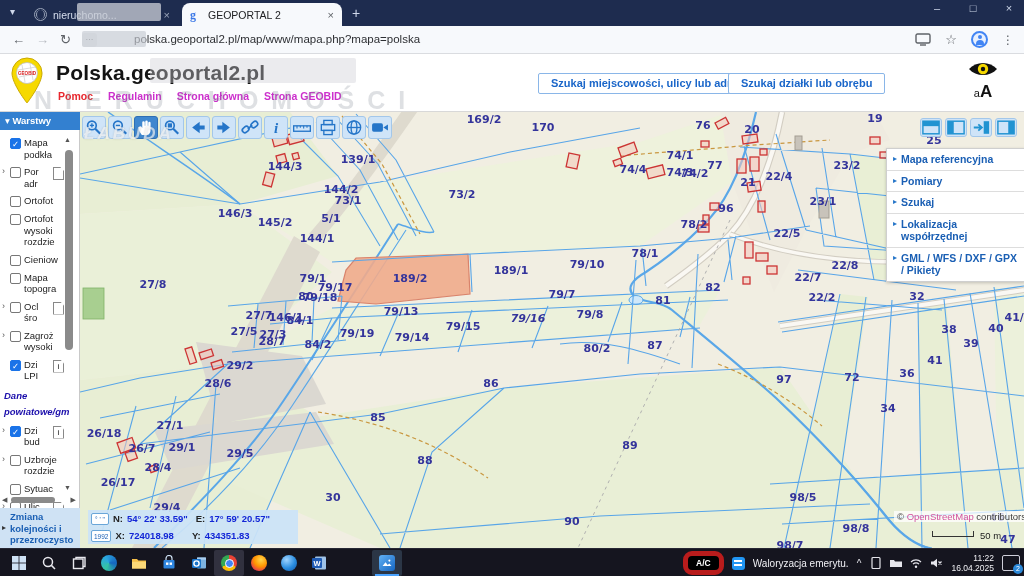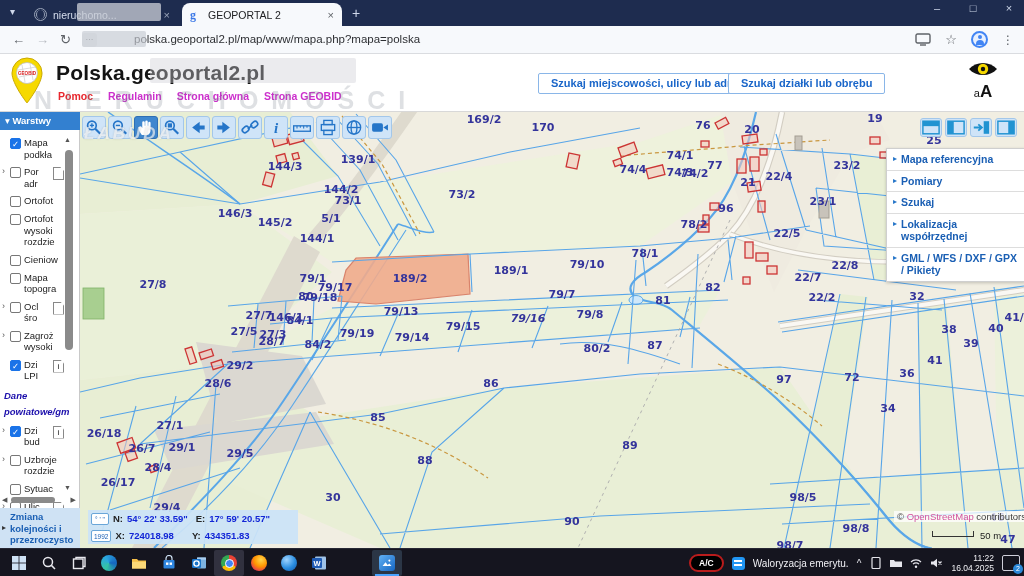--- a/index.html
+++ b/index.html
@@ -107,21 +107,21 @@
   .tkapp.act{background:#31313f;}
   .tkapp.accent{margin-left:38px;background:#2b3646;}
   .tkapp.accent::after{content:"";position:absolute;left:3px;right:3px;bottom:0;height:2px;background:#4aa3ff;}
   .ic-edge{border-radius:50%;background:conic-gradient(from 210deg,#35c4a2,#2ba7e0,#1565c0,#35c4a2);}
   .ic-chrome{border-radius:50%;background:conic-gradient(#ea4335 0 33%,#fbbc05 0 66%,#34a853 0 100%);position:relative;}
   .ic-chrome i{position:absolute;inset:3.5px;border-radius:50%;background:#4285f4;border:1.5px solid #fff;}
   .ic-ff{border-radius:50%;background:radial-gradient(circle at 62% 30%,#ffd54a,#ff9500 45%,#e33054 82%,#8a2a8a);}
   .ic-globe2{border-radius:50%;background:radial-gradient(circle at 35% 30%,#9fd4ff,#2a8de0 55%,#1255a8);}
   .ic-photos{border-radius:3px;background:linear-gradient(135deg,#62b2f5,#1565c0);display:flex;align-items:center;justify-content:center;}
   .tk-right{position:absolute;right:4px;top:0;height:28px;display:flex;align-items:center;gap:8px;color:#e6e6ec;}
-  .pill{background:#000;border:2px solid #b91c1c;border-radius:9px;color:#fff;font-size:8.5px;font-weight:bold;padding:2px 8px;}
+  .pill{background:#000;border:5px solid #b91c1c;border-radius:9px;color:#fff;font-size:8.5px;font-weight:bold;padding:2px 8px;}
   .newsic{width:13px;height:13px;border-radius:3px;background:#2196f3;position:relative;}
   .newsic::after{content:"";position:absolute;left:2.5px;top:3px;width:8px;height:2px;background:#fff;box-shadow:0 4px 0 #fff;}
   .newstxt{font-size:10px;color:#f0f0f4;max-width:96px;overflow:hidden;white-space:nowrap;}
   .caret{font-size:10px;color:#e6e6ec;}
   .trico{width:14px;height:14px;}
   .trico svg{width:14px;height:14px;}
   .clock{text-align:right;font-size:8.5px;line-height:10px;color:#f0f0f4;}
   .notif{position:relative;width:16px;height:14px;border:1.2px solid #cfcfda;border-radius:2px;}
   .notif .bdg{position:absolute;right:-4px;bottom:-4px;width:10px;height:10px;border-radius:50%;background:#2b88d8;color:#fff;font-size:7px;line-height:10px;text-align:center;}
 </style>

